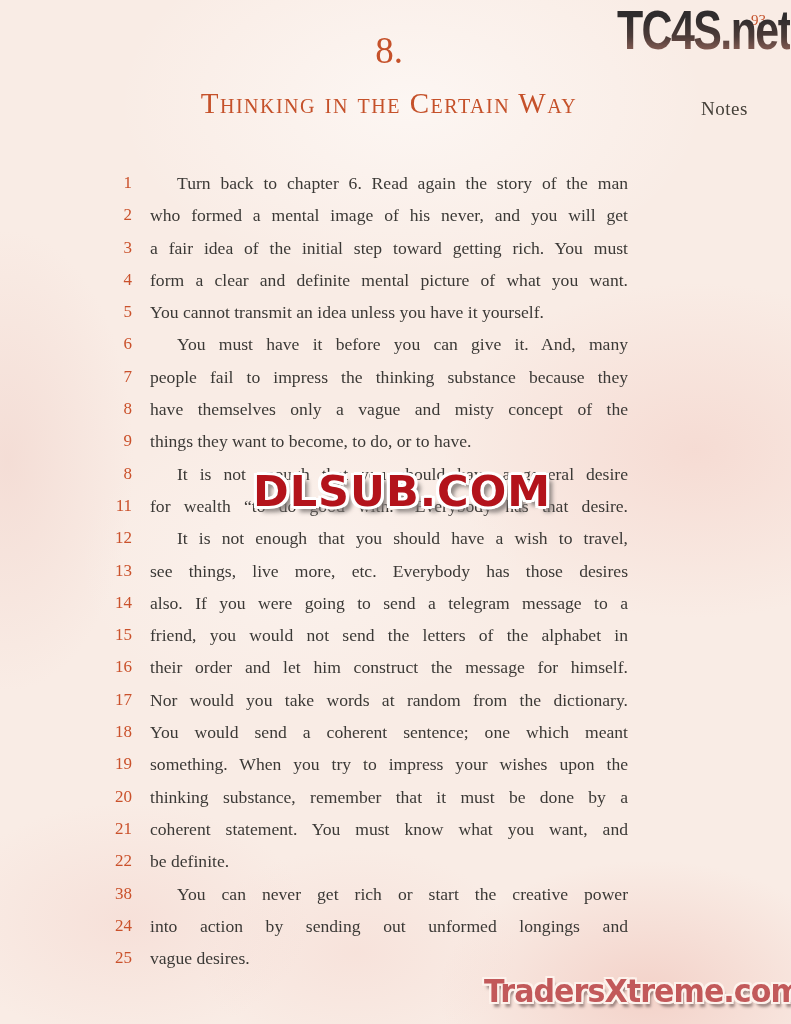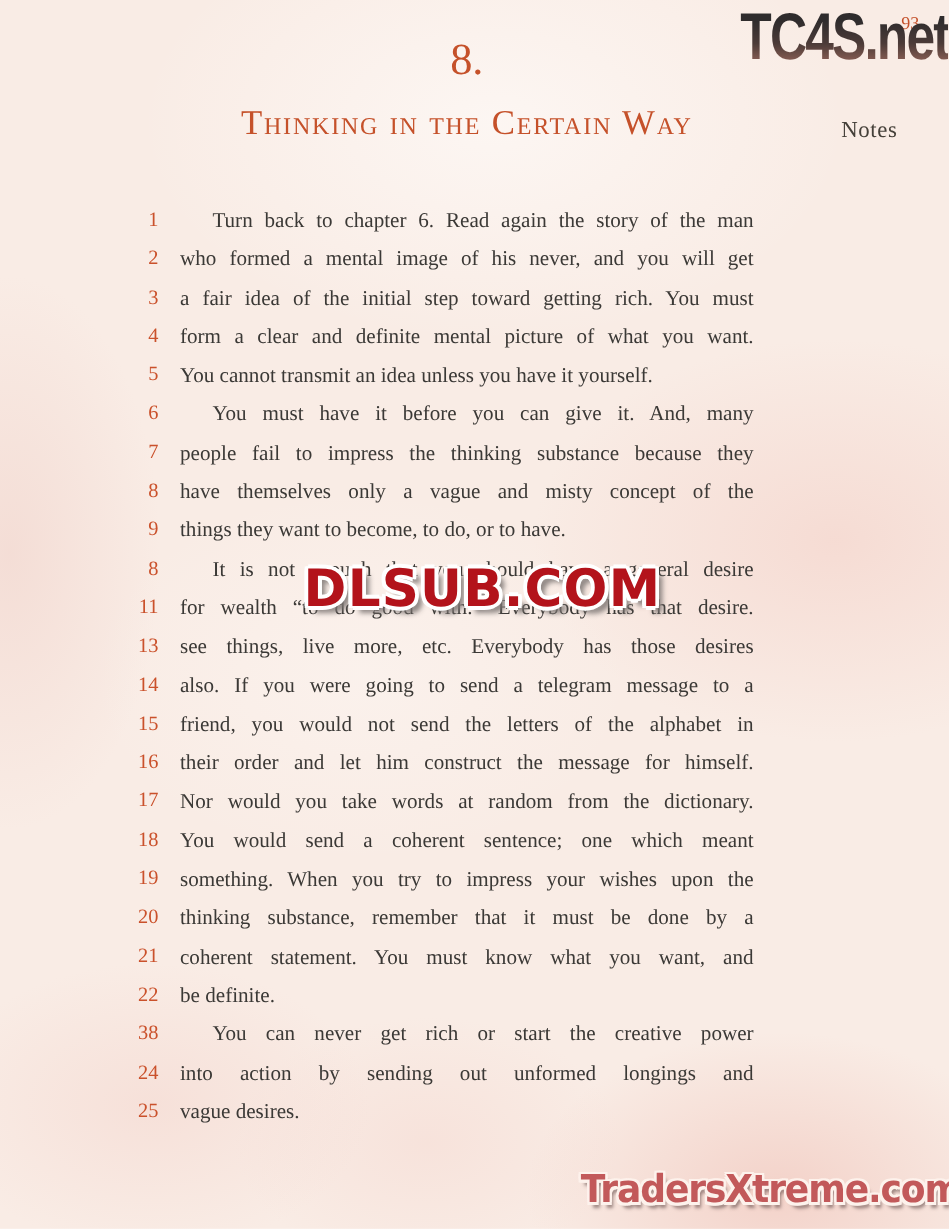--- a/index.html
+++ b/index.html
@@ -198,20 +198,24 @@
       </div>
       <div class="line">
         <span class="num">8</span>
         <span class="txt j ind">It is not enough that you should have a general desire</span>
       </div>
       <div class="line">
         <span class="num">11</span>
         <span class="txt j">for wealth “to do good with.” Everybody has that desire.</span>
       </div>
       <div class="line">
+        <span class="num">12</span>
+        <span class="txt j ind">It is not enough that you should have a wish to travel,</span>
+      </div>
+      <div class="line">
         <span class="num">13</span>
         <span class="txt j">see things, live more, etc. Everybody has those desires</span>
       </div>
       <div class="line">
         <span class="num">14</span>
         <span class="txt j">also. If you were going to send a telegram message to a</span>
       </div>
       <div class="line">
         <span class="num">15</span>
         <span class="txt j">friend, you would not send the letters of the alphabet in</span>

